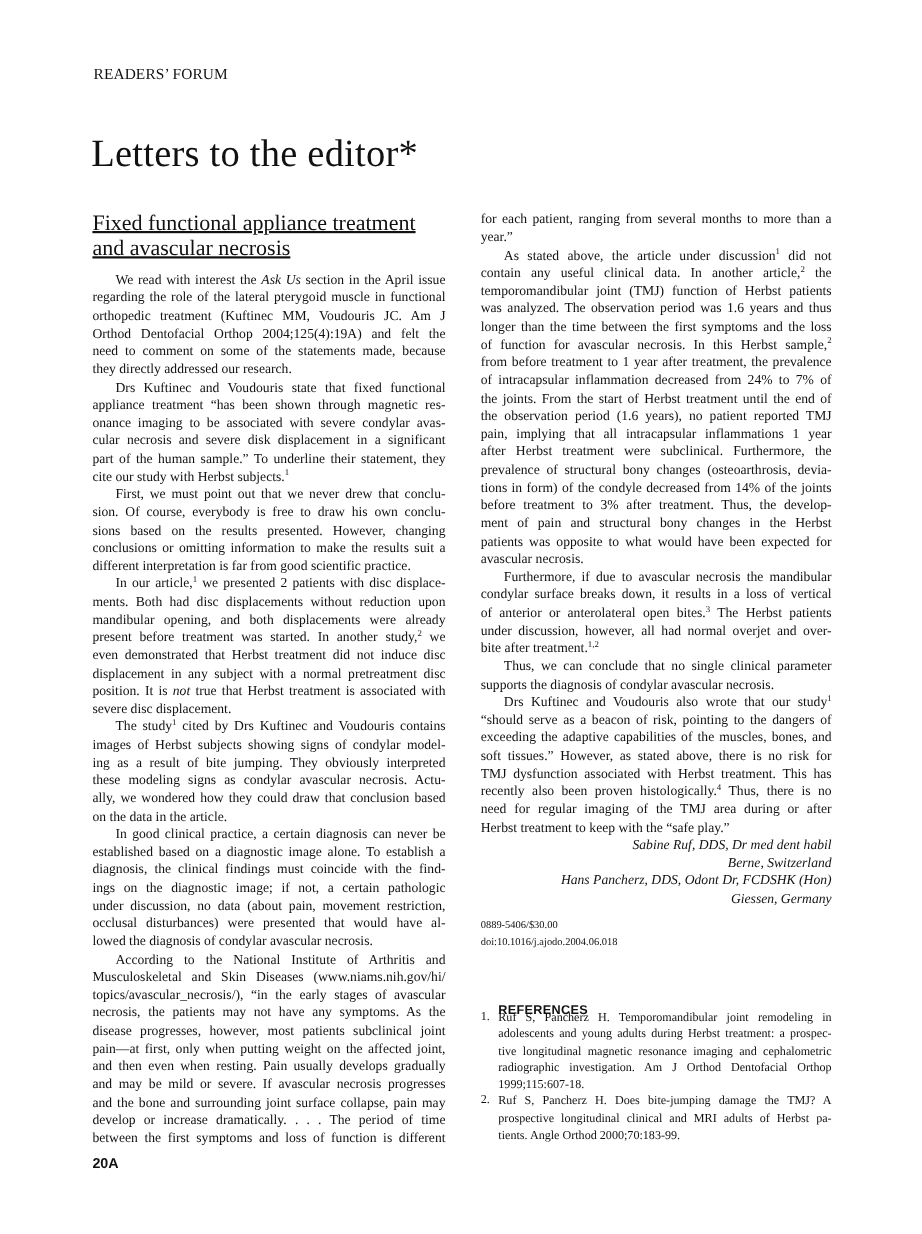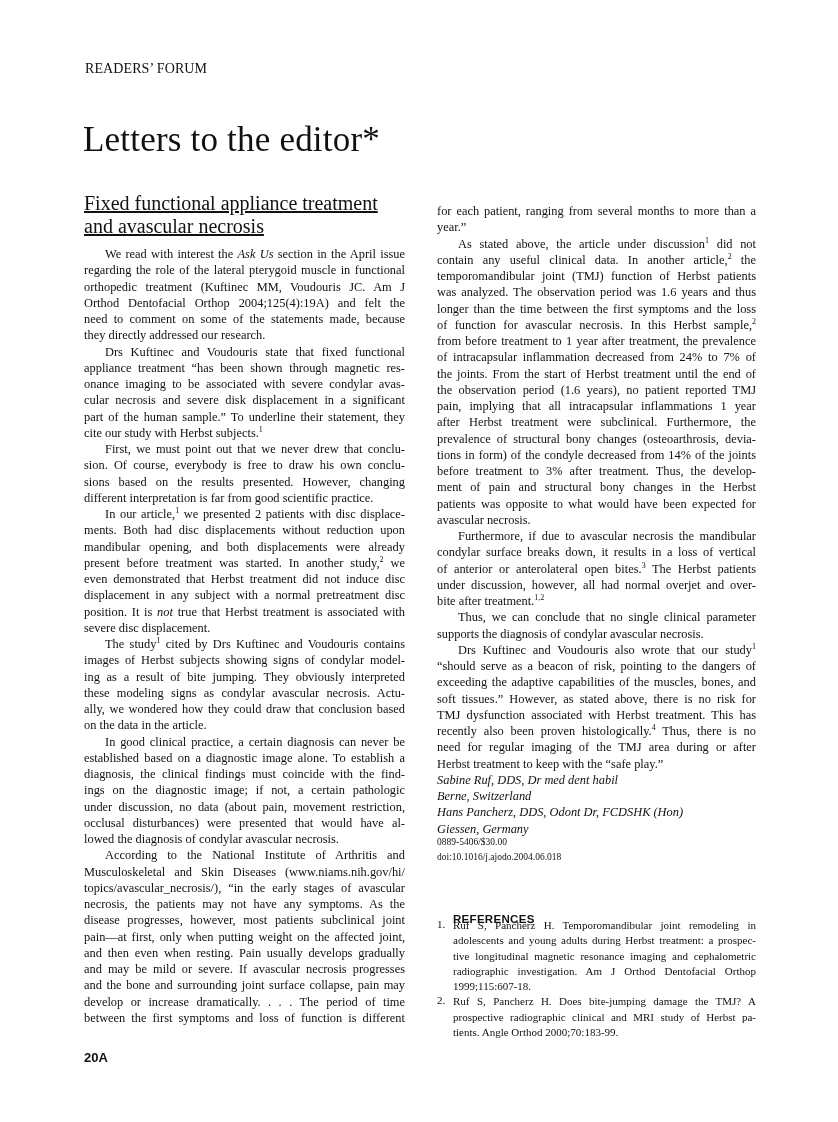--- a/index.html
+++ b/index.html
@@ -3,26 +3,26 @@
 <meta charset="utf-8">
 <style>
   html, body { margin: 0; padding: 0; background: #ffffff; }
   body { width: 838px; height: 1122px; position: relative; overflow: hidden;
          font-family: "Liberation Serif", "DejaVu Serif", serif; color: #111; }
   .section-label { position: absolute; left: 85px; top: 61px; font-size: 14px; letter-spacing: 0.1px; }
   .page-title { position: absolute; left: 83px; top: 120px; font-size: 35px; margin: 0; font-weight: normal; letter-spacing: 0.2px; text-align: right; }
   .article-title { position: absolute; left: 84px; top: 192px; font-size: 20px; line-height: 23px; margin: 0; font-weight: normal; width: 330px; text-decoration: underline; }
   .col { position: absolute; font-size: 12.4px; }
   .col-left { left: 84px; top: 246px; width: 321px; }
-  .col-right { left: 437px; top: 203px; width: 319px; }
+  .col-right { left: 437px; top: 191px; width: 319px; }
   .ln { display: block; height: 16.25px; line-height: 16.25px; white-space: nowrap; text-align: justify; text-align-last: justify; overflow: visible; }
   .ln.last { text-align-last: left; }
   .ln.ind { text-indent: 21px; }
   sup { font-size: 8px; line-height: 0; vertical-align: 5px; }
-  .sig { display: block; text-align: left; font-style: italic; height: 16.25px; line-height: 16.25px; white-space: nowrap; }
+  .sig { display: block; text-align: right; font-style: italic; height: 16.25px; line-height: 16.25px; white-space: nowrap; }
   .meta { position: absolute; left: 437px; top: 835px; font-size: 9.5px; line-height: 15px; }
   .meta span { display: block; }
   .refs-heading { position: absolute; left: 437px; top: 897px; font-family: "Liberation Sans", "DejaVu Sans", sans-serif; font-weight: bold; font-size: 11.5px; margin: 16px; letter-spacing: 0.3px; }
   .refs { position: absolute; left: 437px; top: 918px; width: 319px; font-size: 11px; margin: 0; padding: 0; list-style: none; }
   .ref { position: relative; padding-left: 16px; }
   .ref .num { position: absolute; left: 0; top: 0; }
   .ref .ln { height: 15.3px; line-height: 15.3px; }
   .page-number { position: absolute; left: 84px; top: 1050px; font-family: "Liberation Sans", "DejaVu Sans", sans-serif; font-weight: bold; font-size: 13px; }
 </style>
 </head>
@@ -45,20 +45,21 @@
     <span class="ln last">they directly addressed our research.</span>
     <span class="ln ind">Drs Kuftinec and Voudouris state that fixed functional</span>
     <span class="ln">appliance treatment “has been shown through magnetic res-</span>
     <span class="ln">onance imaging to be associated with severe condylar avas-</span>
     <span class="ln">cular necrosis and severe disk displacement in a significant</span>
     <span class="ln">part of the human sample.” To underline their statement, they</span>
     <span class="ln last">cite our study with Herbst subjects.<sup>1</sup></span>
     <span class="ln ind">First, we must point out that we never drew that conclu-</span>
     <span class="ln">sion. Of course, everybody is free to draw his own conclu-</span>
     <span class="ln">sions based on the results presented. However, changing</span>
+    <span class="ln">conclusions or omitting information to make the results suit a</span>
     <span class="ln last">different interpretation is far from good scientific practice.</span>
     <span class="ln ind">In our article,<sup>1</sup> we presented 2 patients with disc displace-</span>
     <span class="ln">ments. Both had disc displacements without reduction upon</span>
     <span class="ln">mandibular opening, and both displacements were already</span>
     <span class="ln">present before treatment was started. In another study,<sup>2</sup> we</span>
     <span class="ln">even demonstrated that Herbst treatment did not induce disc</span>
     <span class="ln">displacement in any subject with a normal pretreatment disc</span>
     <span class="ln">position. It is <i>not</i> true that Herbst treatment is associated with</span>
     <span class="ln last">severe disc displacement.</span>
     <span class="ln ind">The study<sup>1</sup> cited by Drs Kuftinec and Voudouris contains</span>
@@ -144,18 +145,18 @@
       <span class="num">1.</span>
       <span class="ln">Ruf S, Pancherz H. Temporomandibular joint remodeling in</span>
       <span class="ln">adolescents and young adults during Herbst treatment: a prospec-</span>
       <span class="ln">tive longitudinal magnetic resonance imaging and cephalometric</span>
       <span class="ln">radiographic investigation. Am J Orthod Dentofacial Orthop</span>
       <span class="ln last">1999;115:607-18.</span>
     </li>
     <li class="ref">
       <span class="num">2.</span>
       <span class="ln">Ruf S, Pancherz H. Does bite-jumping damage the TMJ? A</span>
-      <span class="ln">prospective radiographic clinical and MRI study of Herbst pa-</span>
+      <span class="ln">prospective longitudinal clinical and MRI adults of Herbst pa-</span>
       <span class="ln last">tients. Angle Orthod 2000;70:183-99.</span>
     </li>
   </ol>
 
 <div class="page-number">20A</div>
 
 </body></html>

